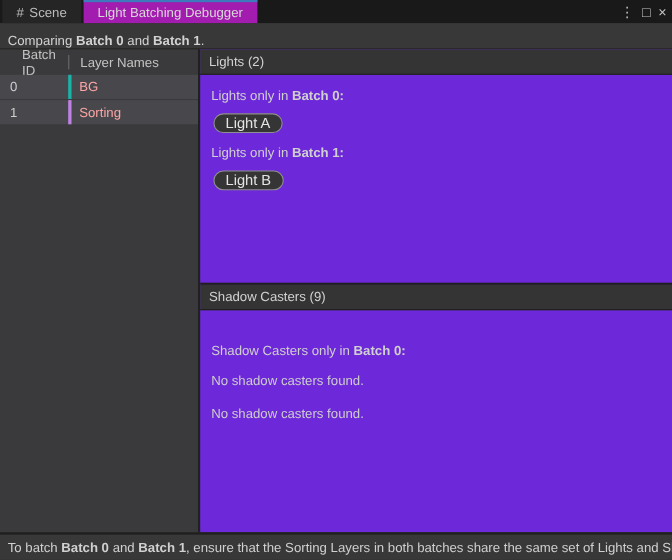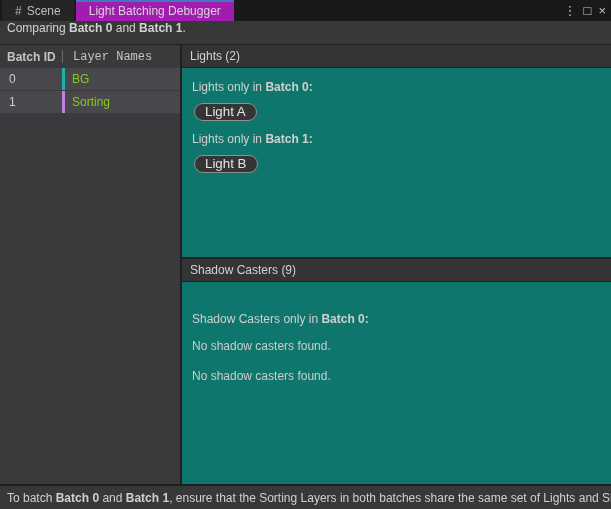--- a/index.html
+++ b/index.html
@@ -70,21 +70,21 @@
     font-size: 13px;
   }
   .maximize-glyph { font-size: 12px; }
 
   
   .compare-bar {
     height: 24px;
     background: #383838;
     border-bottom: 1px solid #212121;
     display: flex;
-    align-items: flex-start;
+    align-items: flex-end;
     padding: 0 7px;
     flex: 0 0 auto;
     color: #d2d2d2;
   }
 
   
   .main {
     flex: 1 1 auto;
     display: flex;
     min-height: 0;
@@ -97,31 +97,30 @@
     flex-direction: column;
   }
   .table-header {
     height: 23px;
     display: flex;
     align-items: center;
     color: #c4c4c4;
   }
   .col-batch-id {
     width: 62px;
-    padding-left: 7px;
-    flex: 0 0 auto;
-    font-weight: bold;
+    padding-left: 20px;
+    flex: 0 0 auto;
   }
   .col-rule {
     width: 1px;
     height: 13px;
     background: #6a6a6a;
     flex: 0 0 auto;
   }
-  .col-layer-names { padding-left: 10px; font-family: Liberation Mono, monospace; }
+  .col-layer-names { padding-left: 10px; }
   .batch-row {
     height: 22px;
     margin-bottom: 1px;
     background: #48484c;
     display: flex;
     align-items: stretch;
     cursor: default;
   }
   .cell-id {
     width: 62px;
@@ -132,34 +131,34 @@
     color: #cdcdcd;
   }
   .layer-bar {
     width: 3px;
     flex: 0 0 auto;
   }
   .cell-layer {
     display: flex;
     align-items: center;
     padding-left: 7px;
-    color: #84cc16;
+    color: #fca5a5;
   }
   .v-divider {
     width: 2px;
     background: #202020;
     flex: 0 0 auto;
   }
 
   
   .right-panel {
     flex: 1 1 auto;
     display: flex;
     flex-direction: column;
-    background: #0f766e;
+    background: #6d28d9;
     min-width: 0;
   }
   .section-header {
     height: 23px;
     background: #343434;
     border-bottom: 1px solid #1f1f1f;
     display: flex;
     align-items: center;
     padding-left: 8px;
     color: #d2d2d2;

